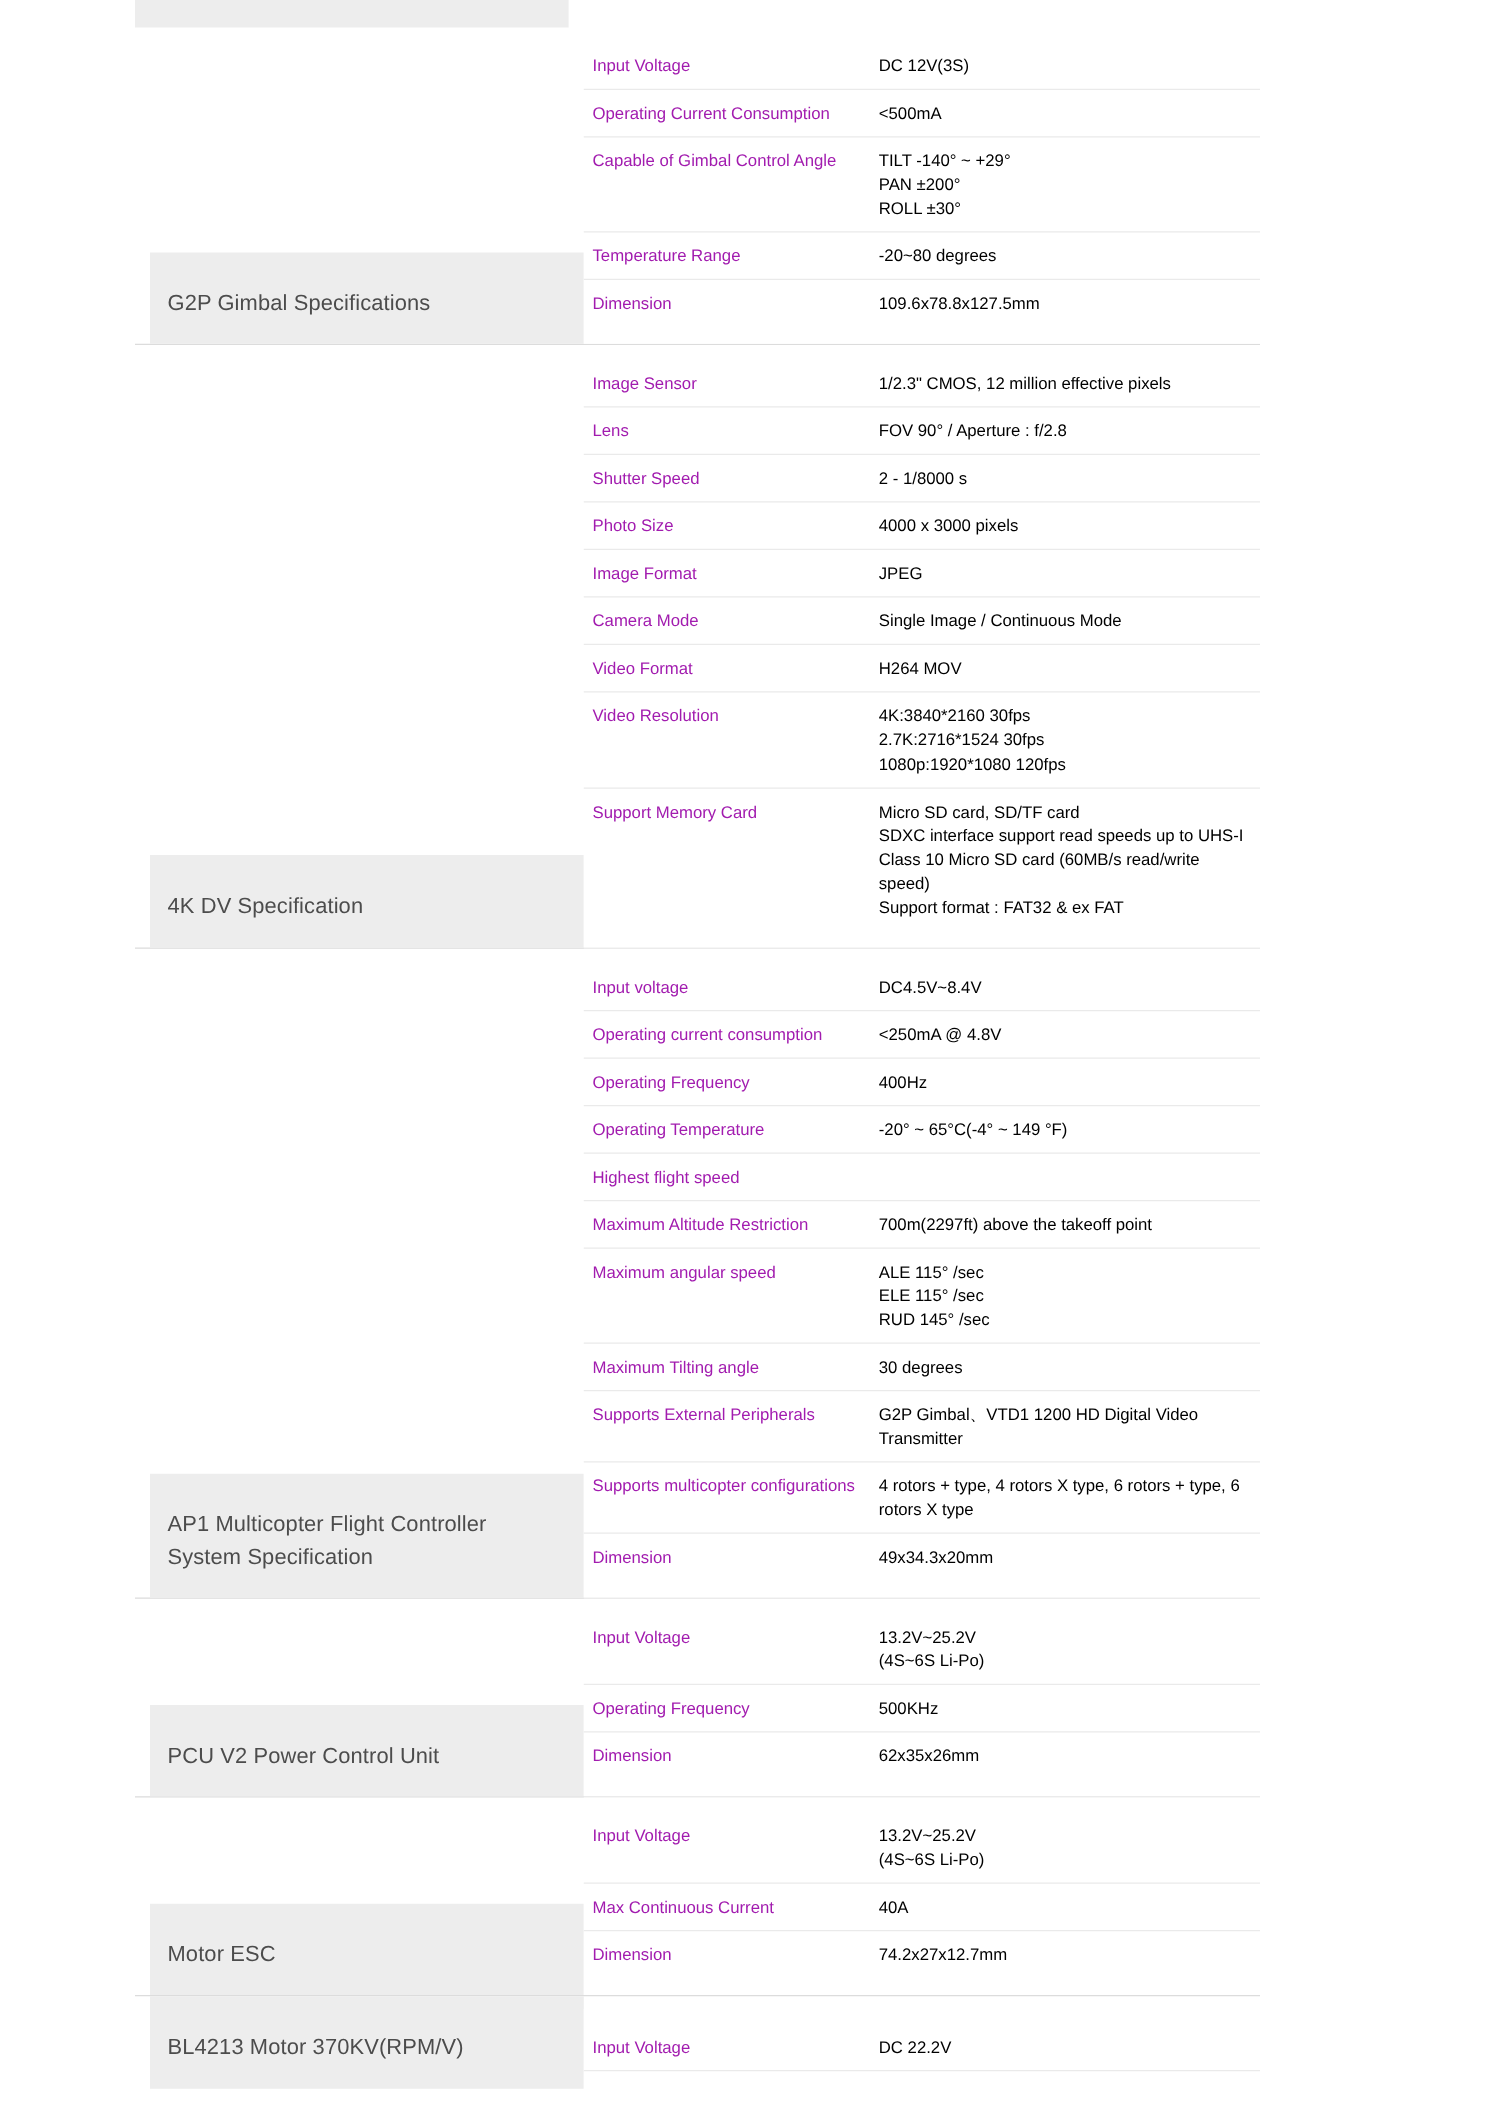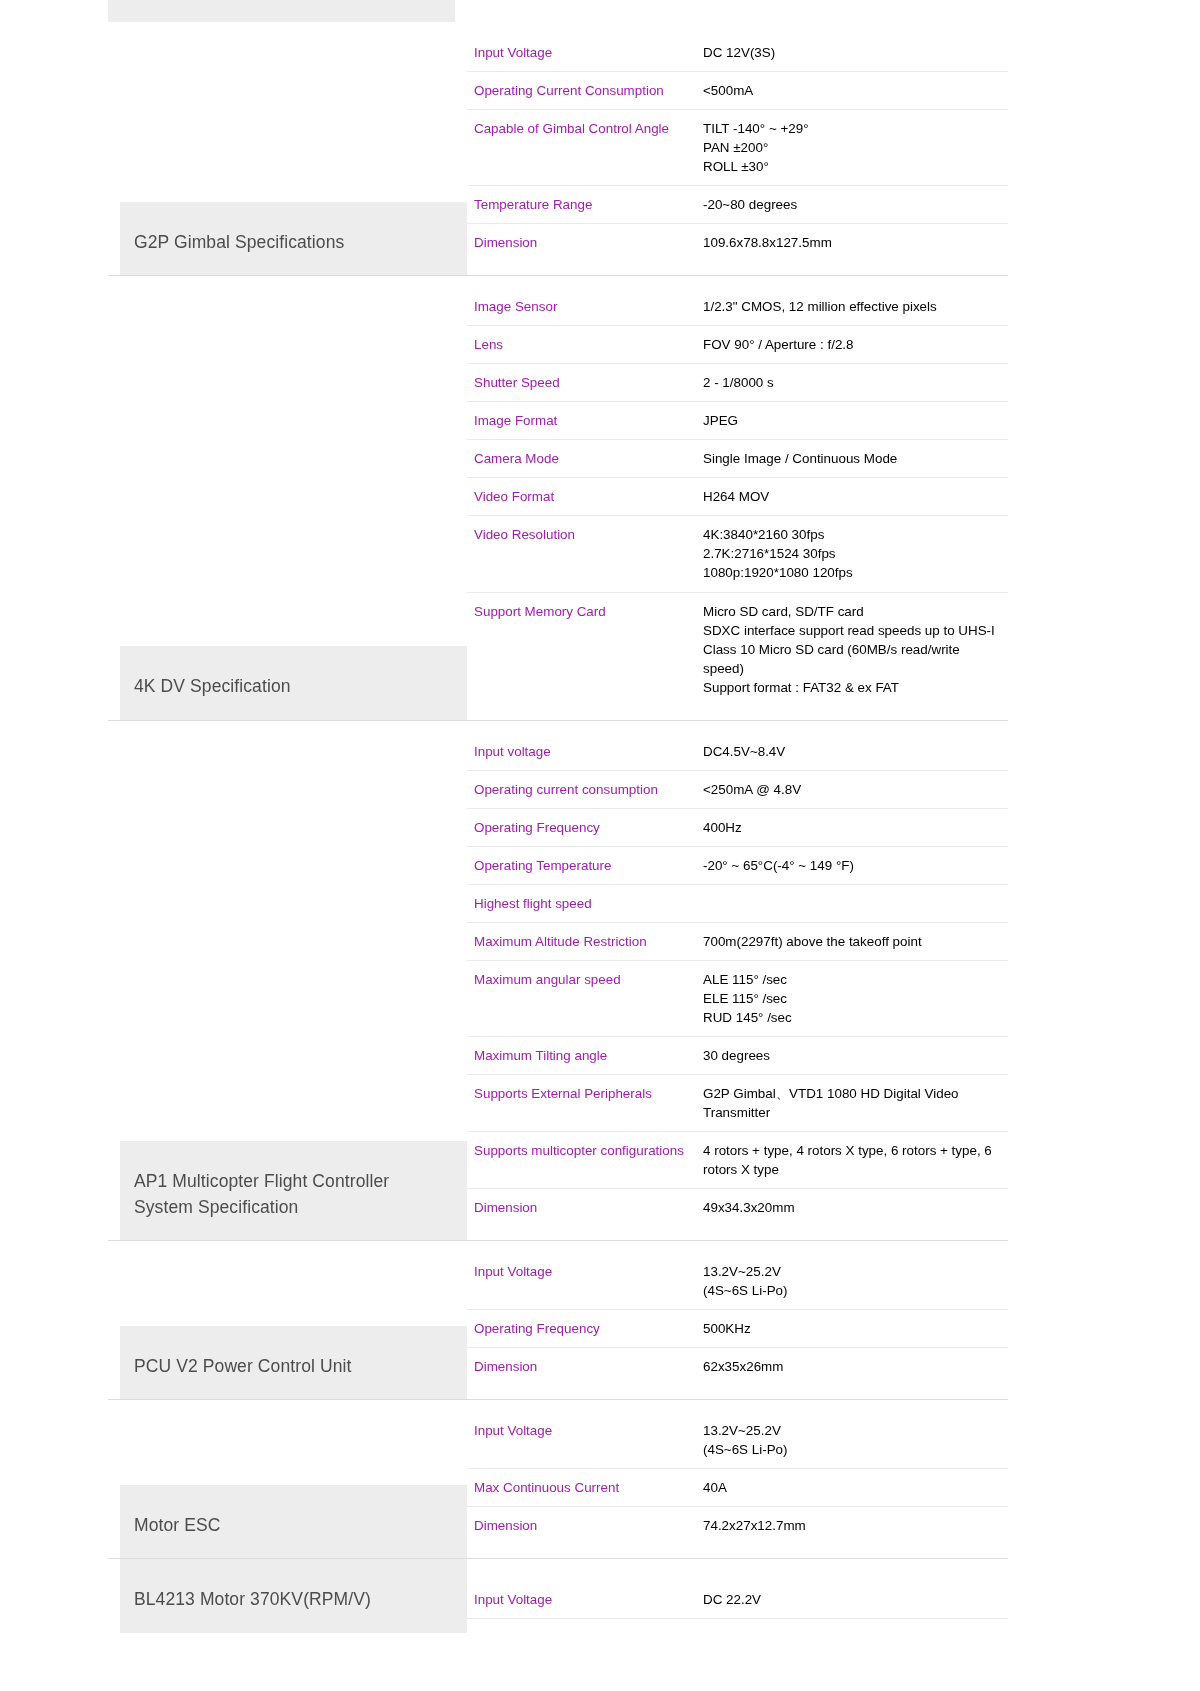--- a/index.html
+++ b/index.html
@@ -155,20 +155,24 @@
           </div>
           <div class="spec-row">
             <div class="row-label">Lens</div>
             <div class="row-value">FOV 90° / Aperture : f/2.8</div>
           </div>
           <div class="spec-row">
             <div class="row-label">Shutter Speed</div>
             <div class="row-value">2 - 1/8000 s</div>
           </div>
           <div class="spec-row">
+            <div class="row-label">Photo Size</div>
+            <div class="row-value">4000 x 3000 pixels</div>
+          </div>
+          <div class="spec-row">
             <div class="row-label">Image Format</div>
             <div class="row-value">JPEG</div>
           </div>
           <div class="spec-row">
             <div class="row-label">Camera Mode</div>
             <div class="row-value">Single Image / Continuous Mode</div>
           </div>
           <div class="spec-row">
             <div class="row-label">Video Format</div>
             <div class="row-value">H264 MOV</div>
@@ -220,21 +224,21 @@
             <div class="row-value">ALE 115° /sec
 ELE 115° /sec
 RUD 145° /sec</div>
           </div>
           <div class="spec-row">
             <div class="row-label">Maximum Tilting angle</div>
             <div class="row-value">30 degrees</div>
           </div>
           <div class="spec-row">
             <div class="row-label">Supports External Peripherals</div>
-            <div class="row-value">G2P Gimbal、VTD1 1080 HD Digital Video Transmitter</div>
+            <div class="row-value">G2P Gimbal、VTD1 1200 HD Digital Video Transmitter</div>
           </div>
           <div class="spec-row">
             <div class="row-label">Supports multicopter configurations</div>
             <div class="row-value">4 rotors + type, 4 rotors X type, 6 rotors + type, 6 rotors X type</div>
           </div>
           <div class="spec-row last">
             <div class="row-label">Dimension</div>
             <div class="row-value">49x34.3x20mm</div>
           </div>
         </div>

